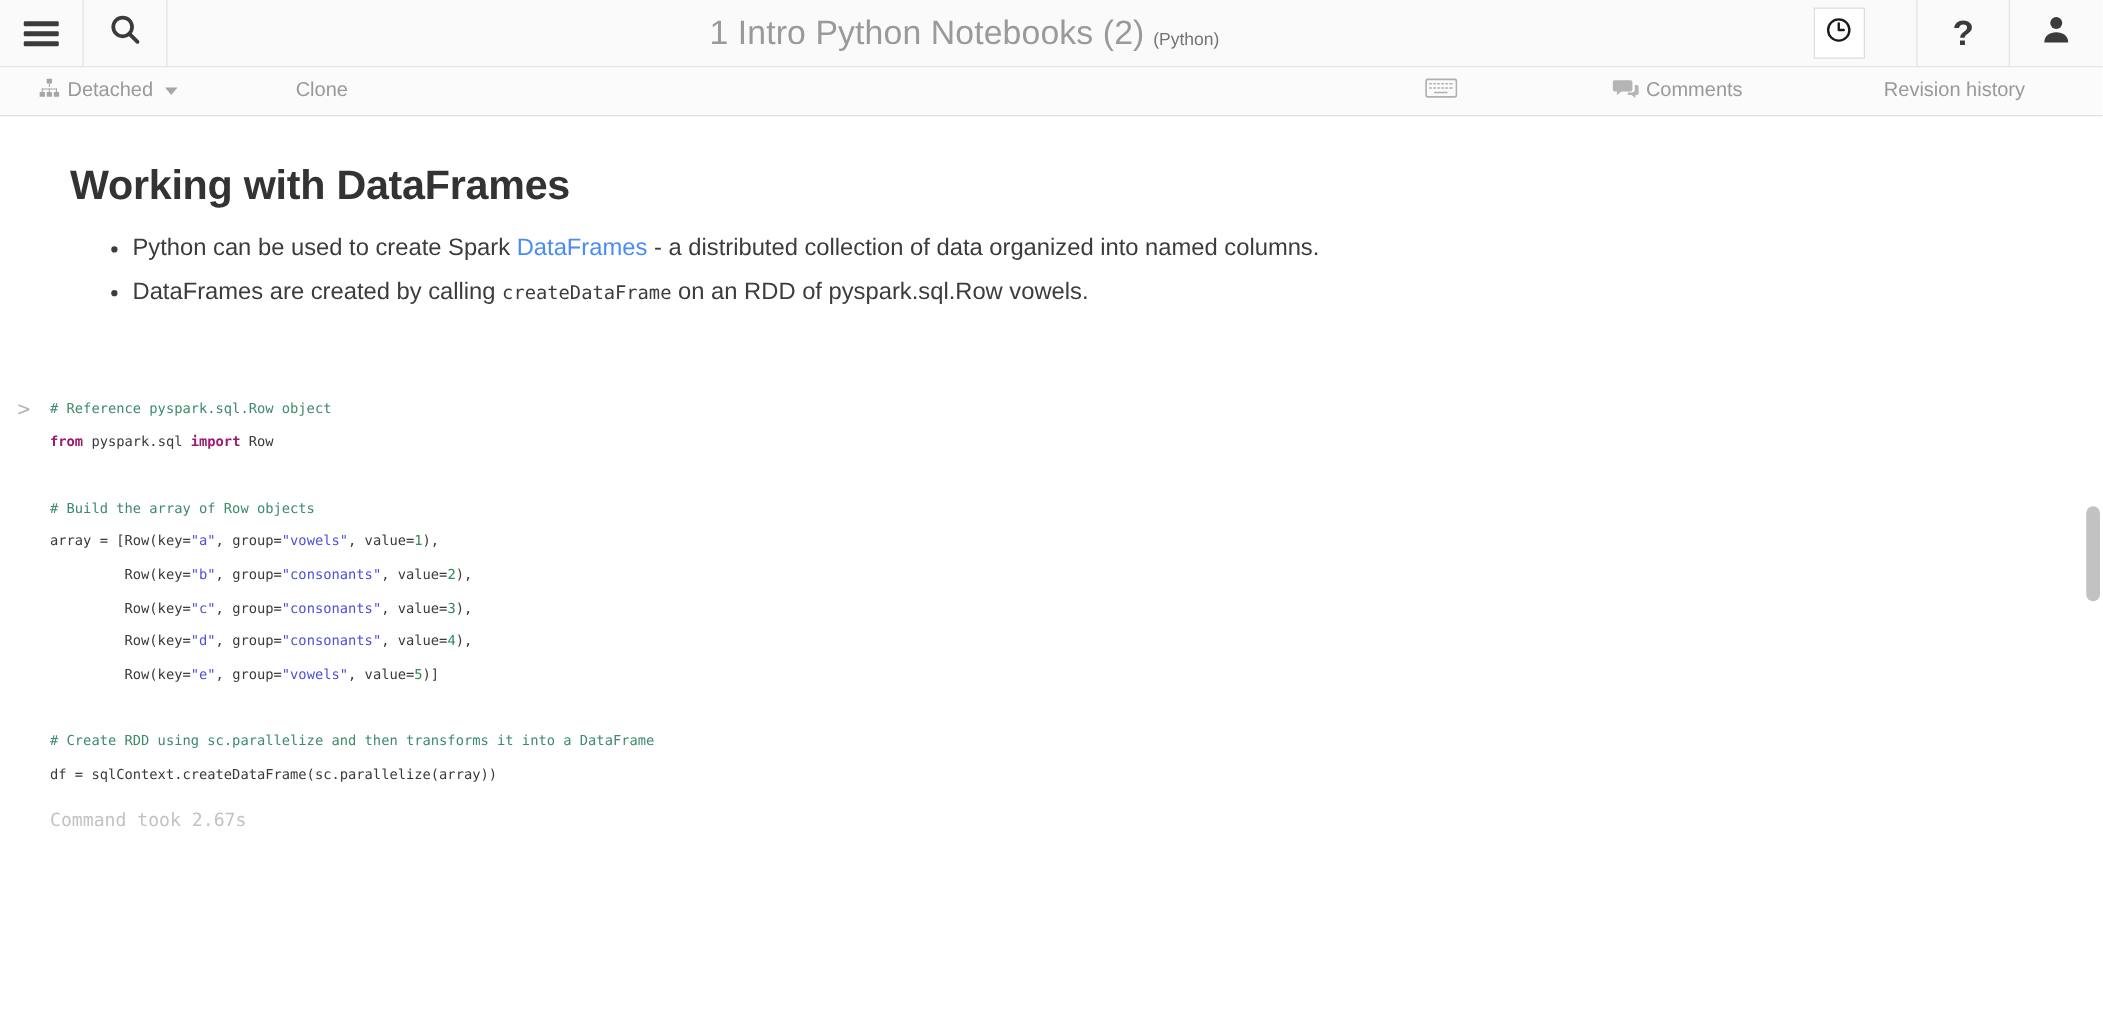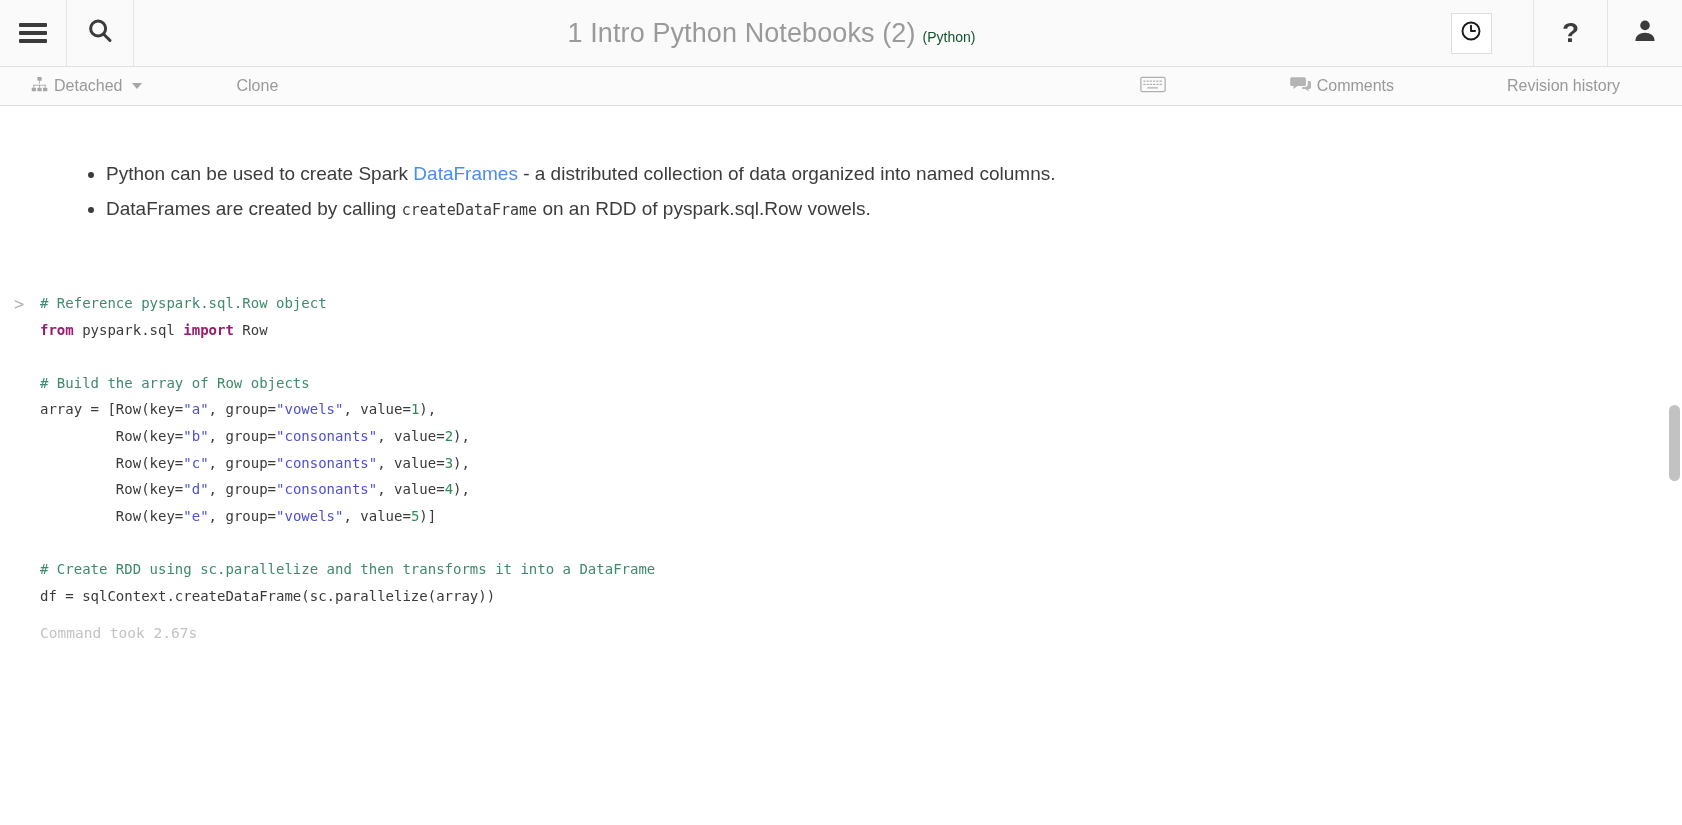--- a/index.html
+++ b/index.html
@@ -11,21 +11,21 @@
     width: 1682px;
     height: 825px;
     overflow: hidden;
     font-family: "Liberation Sans", sans-serif;
     -webkit-font-smoothing: antialiased;
   }
 
   
   .topbar {
     position: relative;
-    height: 67px;
+    height: 54px;
     background: #fafafa;
     border-bottom: 1px solid #e0e0e0;
     display: flex;
     align-items: stretch;
     box-sizing: border-box;
   }
   .tb-btn {
     width: 67px;
     display: flex;
     align-items: center;
@@ -47,21 +47,21 @@
   }
   .nb-title {
     font-size: 27px;
     color: #9a9a9a;
     font-weight: 400;
     letter-spacing: 0.1px;
     white-space: nowrap;
   }
   .nb-lang {
     font-size: 14px;
-    color: #14532d;
+    color: #737373;
     margin-left: 7px;
     position: relative;
     top: 4px;
     white-space: nowrap;
   }
 
   .topbar-right {
     display: flex;
     align-items: stretch;
   }
@@ -186,21 +186,21 @@
     top: 1px;
     color: #b4b4b4;
     font-family: "DejaVu Sans Mono", monospace;
     font-size: 17px;
     line-height: 26.6px;
     user-select: none;
   }
   pre.code {
     margin: 0;
     font-family: "DejaVu Sans Mono", monospace;
-    font-size: 14px;
+    font-size: 11px;
     line-height: 26.6px;
     color: #3a3a3a;
     white-space: pre;
   }
   .c-comment { color: #3d8b6a; }
   .c-kw { color: #9b1b6e; font-weight: bold; }
   .c-str { color: #4f4fd8; }
   .c-num { color: #2e8b57; }
 
   .cmd-took {
@@ -350,20 +350,21 @@
 
     <div class="tool-item plain">Revision history</div>
 
     <div class="tool-gap"></div>
   </div>
 </div>
 
 <div class="content">
 
   <div class="md-cell">
+    <h1 class="md-h1">Working with DataFrames</h1>
     <ul class="md-list">
       <li><span>Python can be used to create Spark </span><a class="md-link" href="#">DataFrames</a><span> - a distributed collection of data organized into named columns.</span></li>
       <li><span>DataFrames are created by calling </span><code class="md-code">createDataFrame</code><span> on an RDD of pyspark.sql.Row vowels.</span></li>
     </ul>
   </div>
 
   <div class="code-cell">
     <span class="prompt-gt">&gt;</span>
     <pre class="code" id="code-out"><span class="c-comment"># Reference pyspark.sql.Row object</span>
 <span class="c-kw">from</span> pyspark.sql <span class="c-kw">import</span> Row

